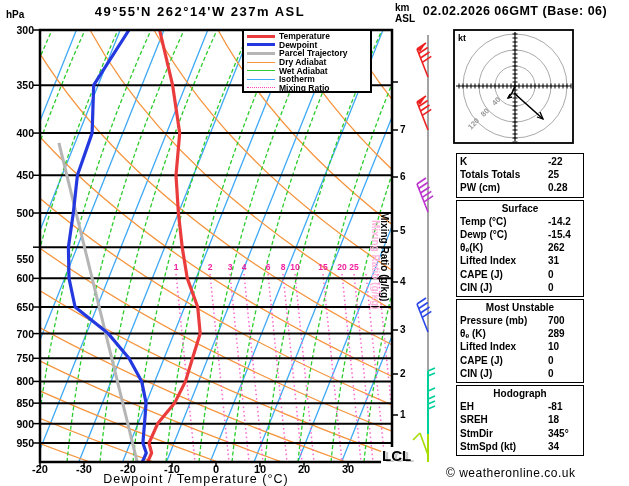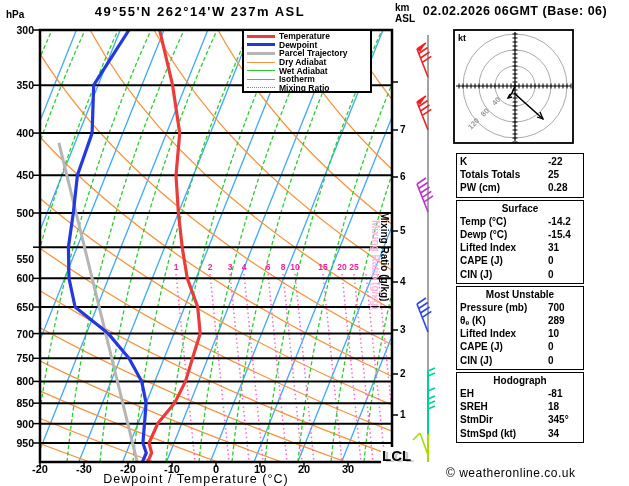--- a/index.html
+++ b/index.html
@@ -396,20 +396,24 @@
         <div class="thead">Surface</div>
         <div class="trow">
           <span class="tlabel">Temp (°C)</span>
           <span class="tvalue">-14.2</span>
         </div>
         <div class="trow">
           <span class="tlabel">Dewp (°C)</span>
           <span class="tvalue">-15.4</span>
         </div>
         <div class="trow">
+          <span class="tlabel">θₑ(K)</span>
+          <span class="tvalue">262</span>
+        </div>
+        <div class="trow">
           <span class="tlabel">Lifted Index</span>
           <span class="tvalue">31</span>
         </div>
         <div class="trow">
           <span class="tlabel">CAPE (J)</span>
           <span class="tvalue">0</span>
         </div>
         <div class="trow">
           <span class="tlabel">CIN (J)</span>
           <span class="tvalue">0</span>

